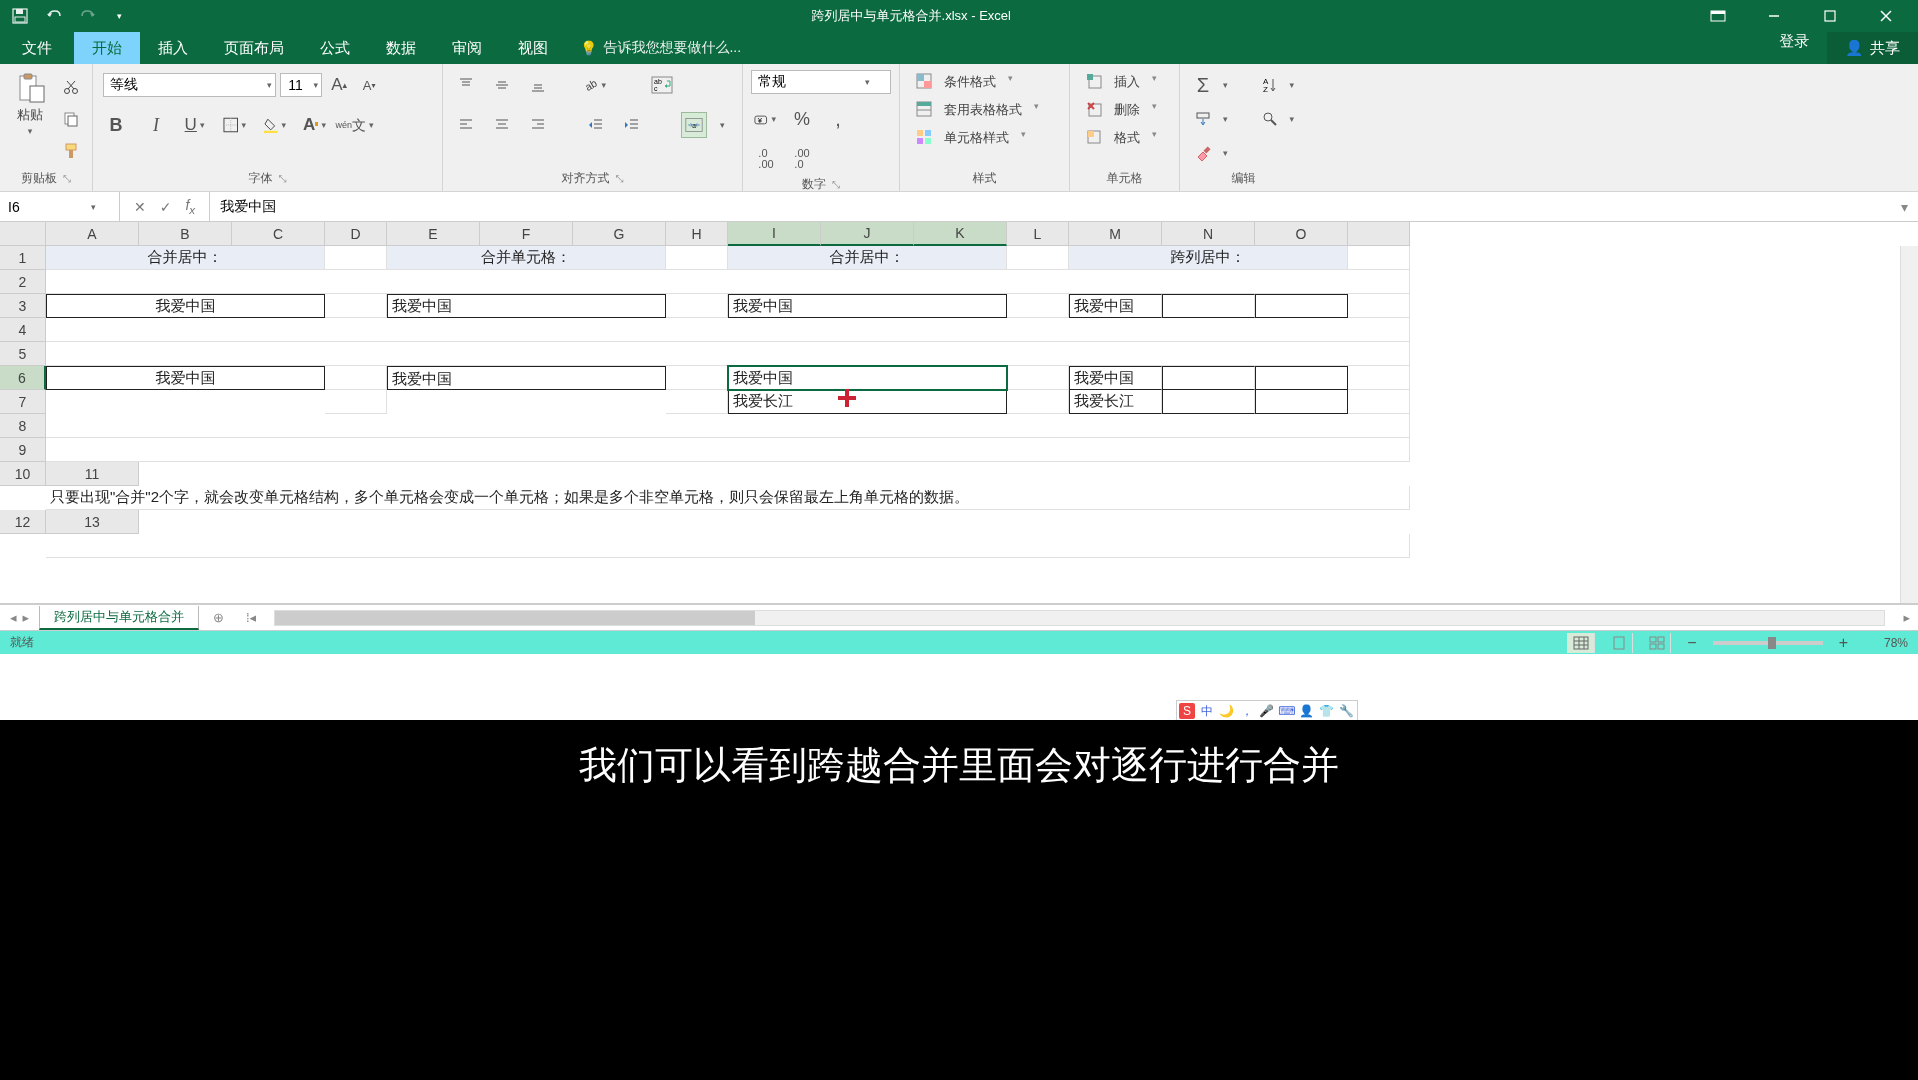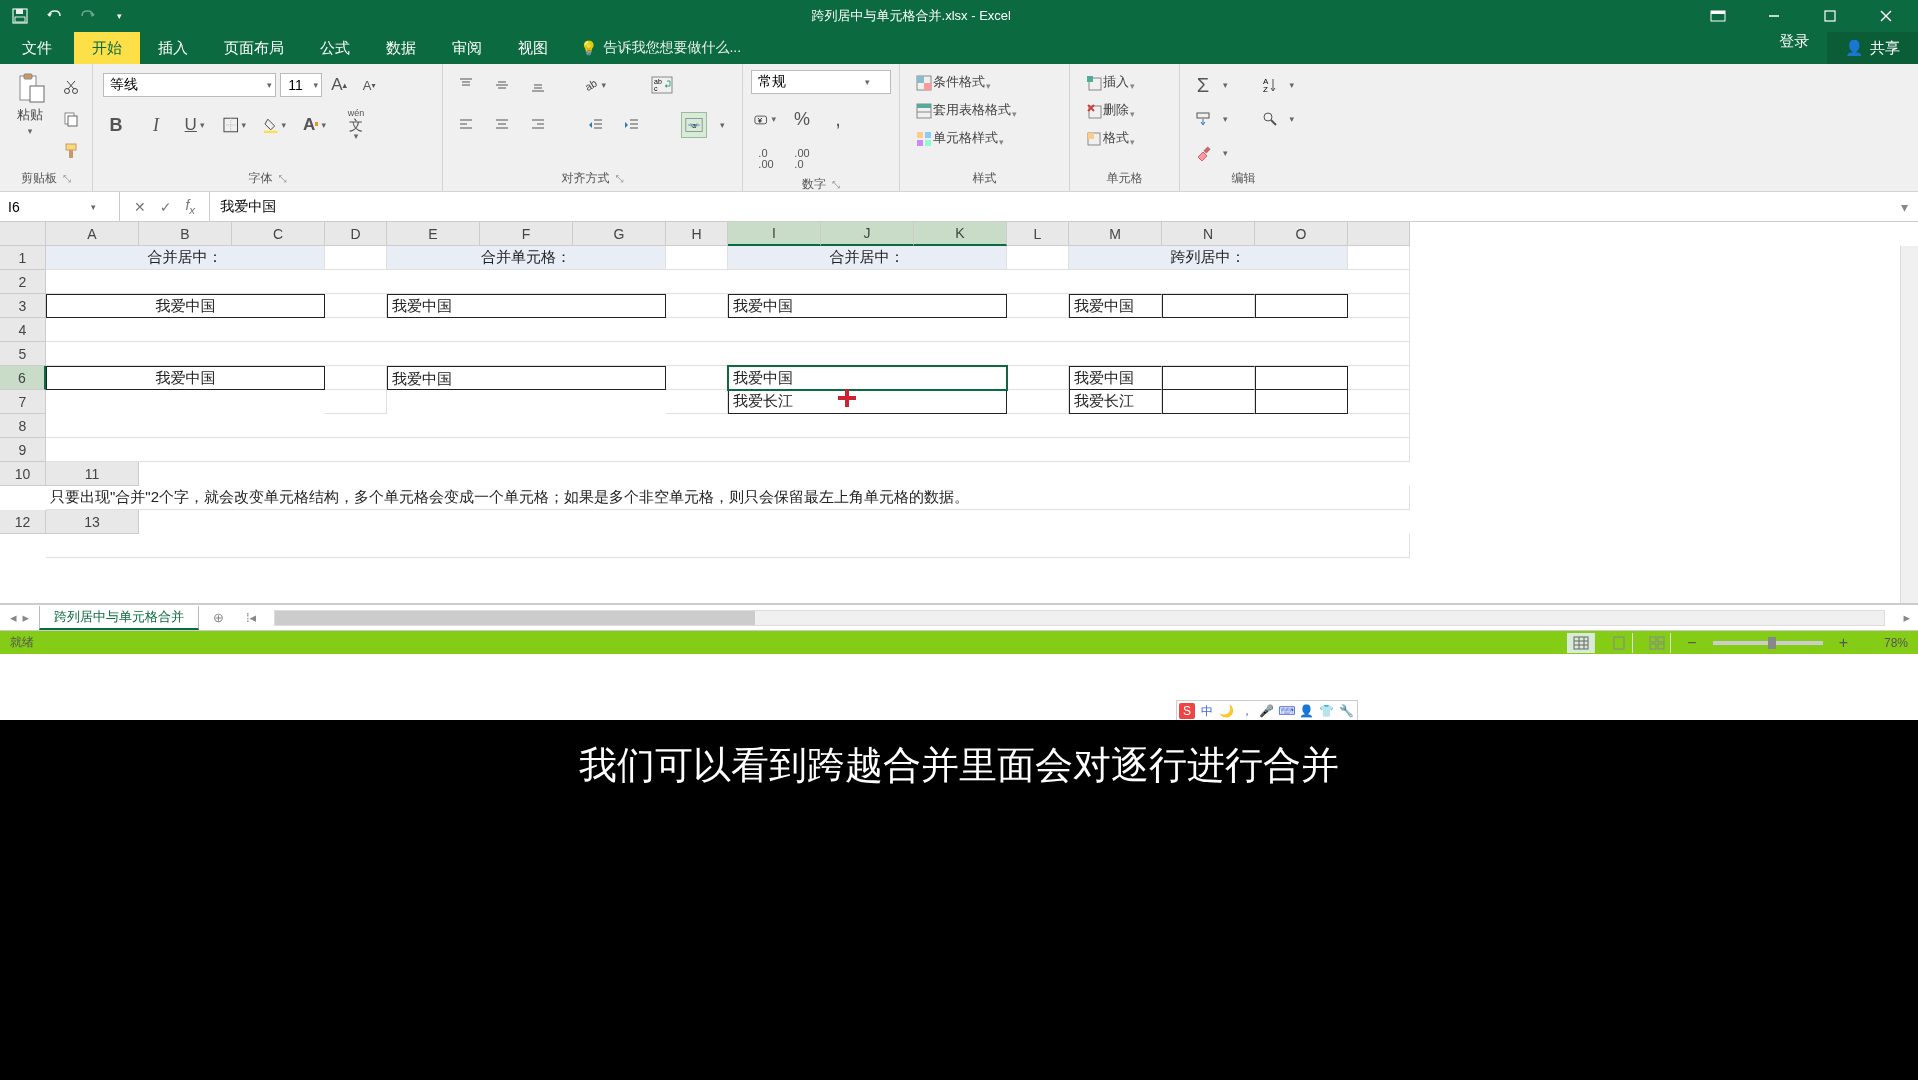--- a/index.html
+++ b/index.html
@@ -9,37 +9,37 @@
 .titlebar { background: #0b6a3f; height: 32px; display: flex; align-items: center; color: #fff; font-size: 13px; }
 .titlebar-left { display: flex; gap: 18px; padding: 0 12px; align-items: center; }
 .titlebar-left .qat-icon { width: 16px; height: 16px; display: flex; align-items: center; justify-content: center; opacity: 0.9; }
 .titlebar-center { flex: 1; text-align: center; }
 .titlebar-right { display: flex; gap: 12px; padding: 0 10px; align-items: center; }
 .win-btn { width: 44px; height: 32px; display: flex; align-items: center; justify-content: center; }
 
 
 .ribbon-tabs { background: #0b6a3f; height: 32px; display: flex; align-items: stretch; color: #fff; font-size: 15px; }
 .ribbon-tab { padding: 0 18px; display: flex; align-items: center; cursor: pointer; }
-.ribbon-tab.active { background: #fde047; color: #0b6a3f; }
+.ribbon-tab.active { background: #7dd3fc; color: #0b6a3f; }
 .ribbon-tab.file { padding: 0 22px; }
 .tell-me { display: flex; align-items: center; gap: 6px; padding: 0 14px; font-size: 14px; opacity: 0.9; }
 .tabs-right { margin-left: auto; display: flex; align-items: flex-start; }
 .tabs-right .sign-in { padding: 0 18px; }
 .tabs-right .share { background: #0a5d37; padding: 0 18px; display: flex; align-items: center; gap: 6px; height: 100%; }
 
 
 .ribbon { background: #f0f0f0; border-bottom: 1px solid #d4d4d4; height: 128px; display: flex; font-size: 13px; }
 .ribbon-group { border-right: 1px solid #d4d4d4; display: flex; flex-direction: column; padding: 6px 8px 2px 8px; }
 .ribbon-group-content { flex: 1; display: flex; align-items: flex-start; gap: 6px; }
 .ribbon-group-label { text-align: center; font-size: 12px; color: #555; padding: 2px 0; display: flex; justify-content: center; align-items: center; gap: 6px; }
 .ribbon-group-label .launcher { font-size: 10px; color: #888; }
 .rbtn { display: flex; flex-direction: column; align-items: center; justify-content: center; padding: 2px 6px; gap: 2px; color: #444; }
 .rbtn-row { display: flex; gap: 4px; align-items: center; padding: 2px; }
 .rbtn-small { width: 26px; height: 26px; display: flex; align-items: center; justify-content: center; color: #555; }
-.rbtn-wide { display: flex; align-items: flex-end; gap: 1px; padding: 3px 8px; color: #444; white-space: nowrap; }
+.rbtn-wide { display: flex; align-items: flex-start; gap: 12px; padding: 3px 8px; color: #444; white-space: nowrap; }
 .rbtn-wide .caret { font-size: 9px; color: #888; }
 .dropdown-caret { font-size: 9px; color: #666; padding: 0 3px; }
 .font-select { display: flex; align-items: center; background: #fff; border: 1px solid #bbb; height: 24px; }
 .font-select input { border: none; outline: none; padding: 0 6px; font-size: 14px; width: 160px; }
 .font-size input { width: 30px; text-align: center; }
 .icon-svg { width: 16px; height: 16px; }
 .big-icon { width: 32px; height: 32px; }
 .merge-btn { border: 1px solid #9bbb9b; background: #d8ead8; padding: 3px; }
 
 
@@ -74,21 +74,21 @@
 
 .sheet-bar { height: 26px; background: #fff; border-top: 1px solid #ccc; display: flex; align-items: center; font-size: 13px; }
 .sheet-nav { display: flex; gap: 6px; padding: 0 10px; color: #888; }
 .sheet-tab { border: 1px solid #bbb; border-top: none; padding: 2px 14px; background: #fff; border-bottom: 2px solid #0b6a3f; color: #0b6a3f; }
 .sheet-add { padding: 0 14px; color: #888; }
 .sheet-hscroll { flex: 1; display: flex; align-items: center; padding: 0 8px; }
 .sheet-hscroll-track { flex: 1; height: 16px; background: #f0f0f0; border: 1px solid #ddd; position: relative; margin: 0 18px; }
 .sheet-hscroll-thumb { position: absolute; left: 0; top: 0; bottom: 0; width: 480px; background: #ccc; }
 
 
-.status-bar { height: 24px; background: #84cc16; border-top: 1px solid #ccc; display: flex; align-items: center; font-size: 12px; color: #555; padding: 0 10px; }
+.status-bar { height: 24px; background: #5eead4; border-top: 1px solid #ccc; display: flex; align-items: center; font-size: 12px; color: #555; padding: 0 10px; }
 .status-right { margin-left: auto; display: flex; align-items: center; gap: 10px; }
 .view-btn { width: 28px; height: 20px; display: flex; align-items: center; justify-content: center; border-right: 1px solid #ddd; }
 .view-btn.active { background: #d8ead8; }
 .zoom-slider { width: 110px; height: 4px; background: #ccc; position: relative; }
 .zoom-slider-thumb { position: absolute; left: 50%; top: -4px; width: 8px; height: 12px; background: #888; }
 .ime-icon { width: 16px; height: 16px; display: flex; align-items: center; justify-content: center; }
 
 
 .subtitle { position: absolute; bottom: 0; left: 0; right: 0; height: 360px; background: #000; display: flex; align-items: flex-start; justify-content: center; padding-top: 20px; }
 .subtitle-text { color: #fff; font-size: 38px; }
@@ -250,21 +250,21 @@
               <path d="M5 2 L12 9 L8 13 L2 7 Z" fill="none" stroke="#444"></path>
               <rect x="1" y="14" width="14" height="3" fill="#ffe040"></rect>
             </svg>
             <span class="dropdown-caret">▾</span>
           </span>
         <span class="rbtn-small">
             <span style="font-size:17px;font-weight:bold">A</span>
             <div style="width:18px;height:4px;background:#d92;margin-top:-2px"></div>
             <span class="dropdown-caret">▾</span>
           </span>
-        <span class="rbtn-small" style="flex-direction:column;line-height:1">
+        <span class="rbtn-small" style="flex-direction:row;line-height:1">
             <span style="font-size:9px">wén</span>
             <span style="font-size:14px">文</span>
             <span class="dropdown-caret">▾</span>
           </span>
       </div>
     </div>
     <div class="ribbon-group-label">
         <span>字体</span>
         <span class="launcher">⤡</span>
       </div>

